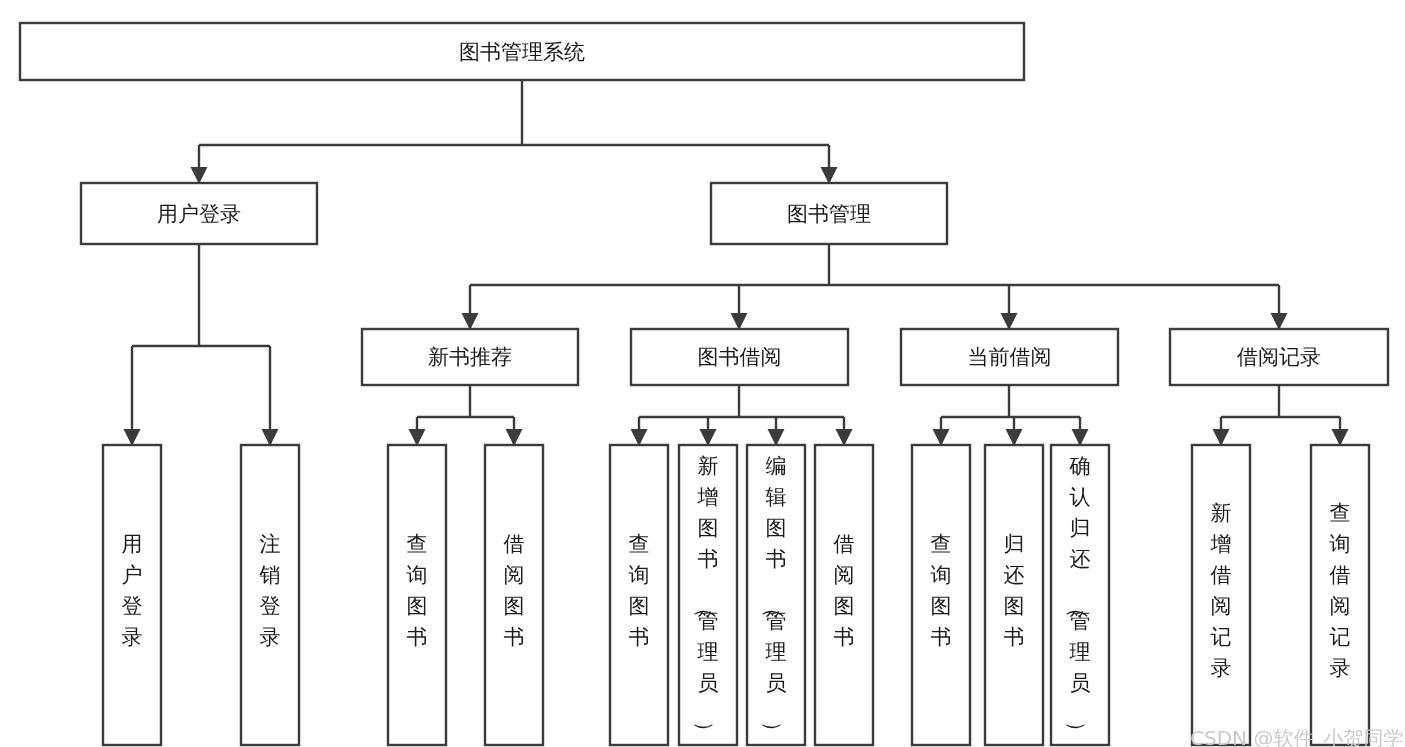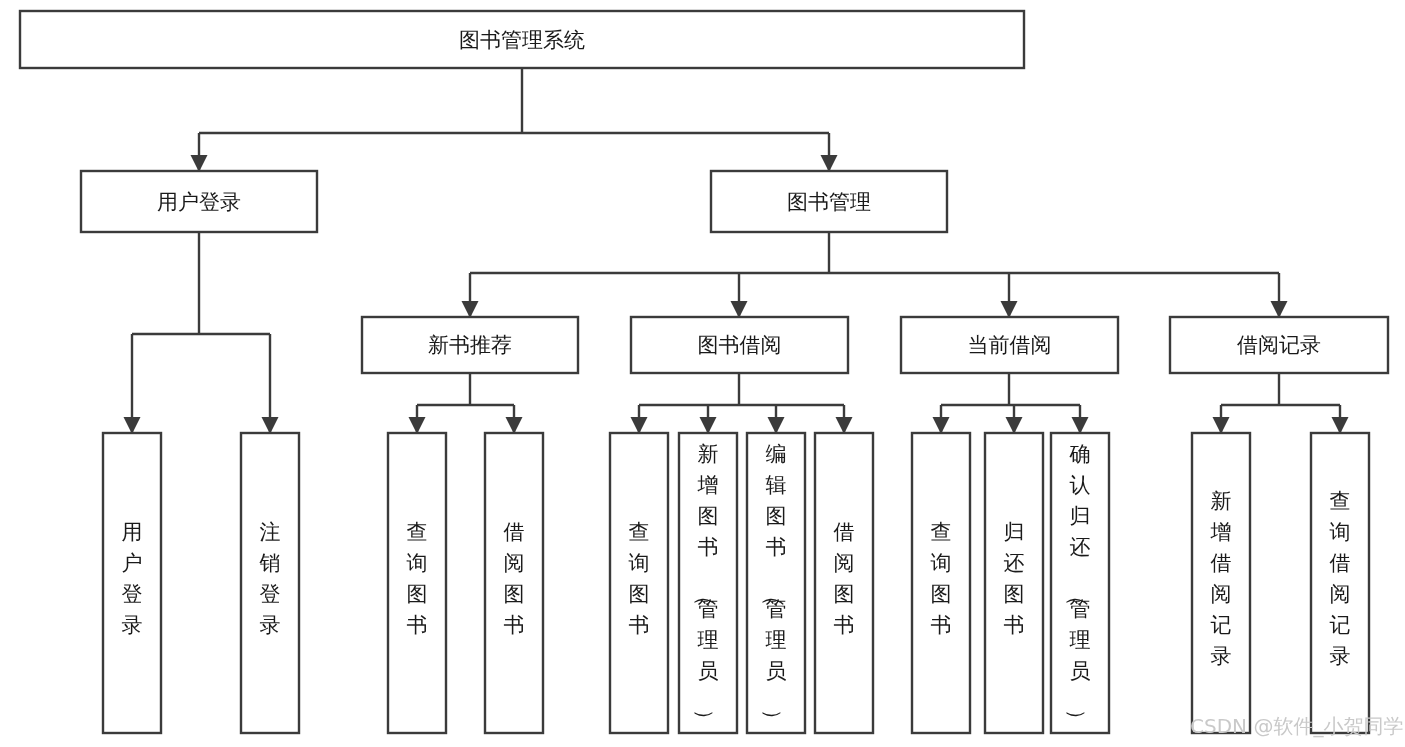--- a/index.html
+++ b/index.html
@@ -11,21 +11,21 @@
   body {
     width: 1405px;
     height: 747px;
     font-family: "DejaVu Sans", "Liberation Sans", sans-serif;
     overflow: hidden;
     position: relative;
   }
   #diagram-root {
     position: absolute;
     left: 0;
-    top: 0;
+    top: 12px;
     width: 1405px;
     height: 523px;
   }
   svg.chart-svg {
     display: block;
     width: 1405px;
     height: 747px;
     background: #ffffff;
   }
   .node-box {

